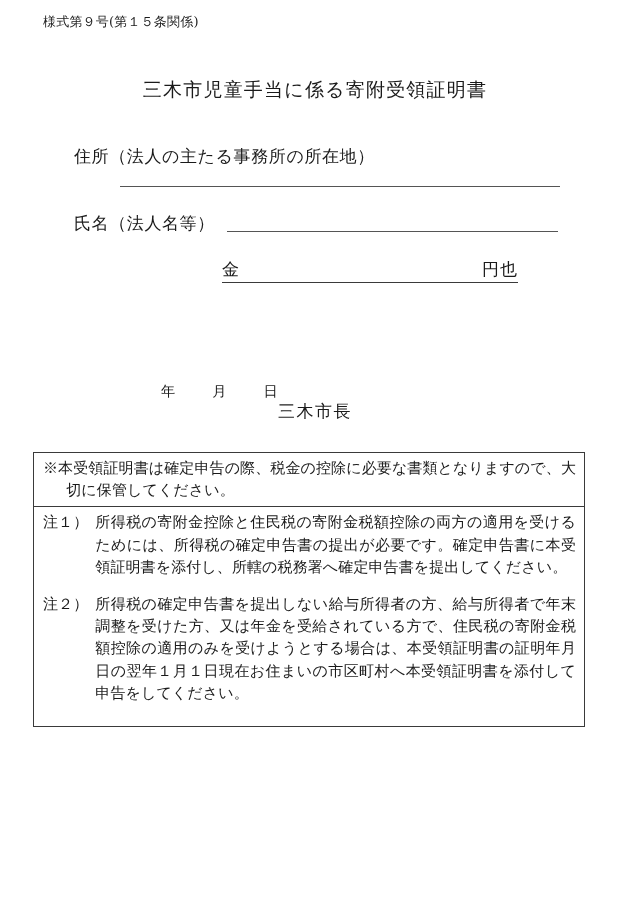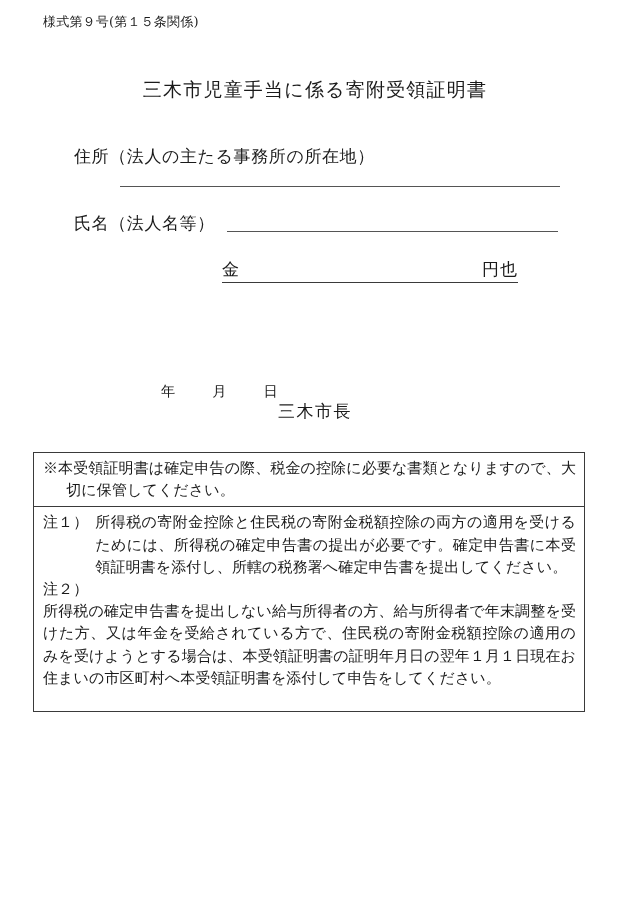--- a/index.html
+++ b/index.html
@@ -173,22 +173,21 @@
     border-top: 1px solid #3a3a3a;
   }
   .note-section.tail {
     padding-bottom: 22px;
   }
   .note-item {
     display: flex;
     align-items: flex-start;
   }
   .note-item + .note-item {
-    margin-top: 0;
-    flex-direction: column;
+    margin-top: 15px;
   }
   .note-marker {
     flex: 0 0 auto;
     white-space: nowrap;
     padding-right: 7px;
   }
   .note-body {
     flex: 1 1 auto;
     text-align: justify;
     text-justify: inter-character;

